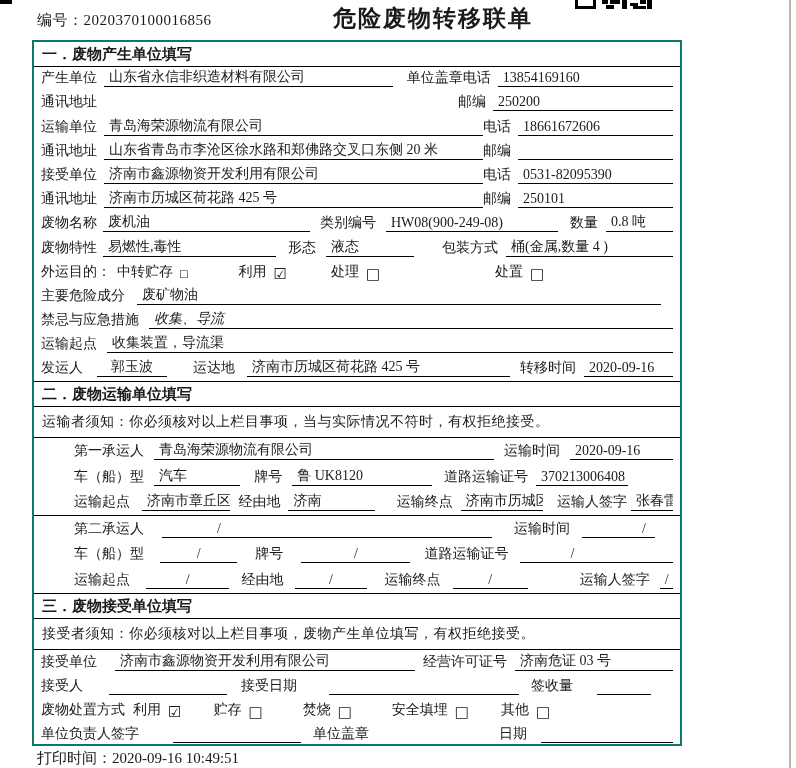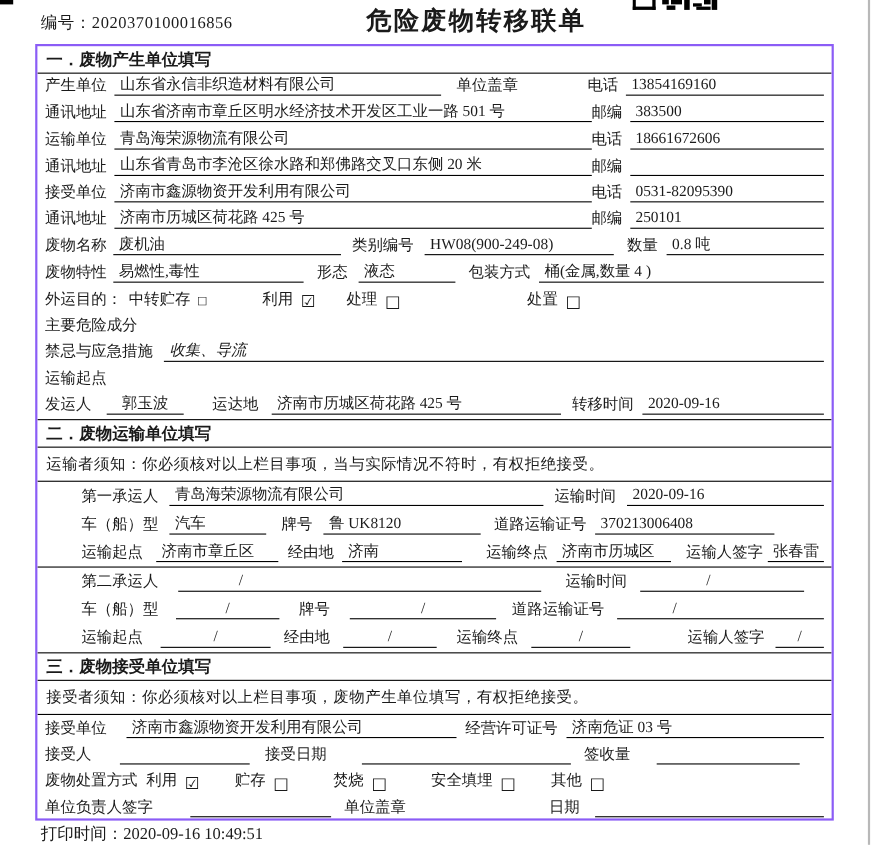--- a/index.html
+++ b/index.html
@@ -5,22 +5,22 @@
   * { margin:0; padding:0; box-sizing:border-box; }
   html,body { width:796px; height:768px; background:#ffffff; }
   body { font-family:"Liberation Serif","DejaVu Serif",serif; color:#1a1a1a; position:relative; overflow:hidden; }
 
   .doc-number { position:absolute; left:37px; top:11px; font-size:15px; letter-spacing:0.5px; }
   .doc-title  { position:absolute; left:333px; top:3px; font-size:23px; font-weight:bold; letter-spacing:2px; }
   .corner-mark { position:absolute; left:0; top:0; width:12px; height:4px; background:#000; }
   .qr-frag { position:absolute; left:575px; top:0; }
   .scan-edge { position:absolute; left:789px; top:0; width:2px; height:768px; background:#b8b8b8; }
 
-  .form-table { position:absolute; left:32px; top:40px; width:726px; height:706px;
-                border:2px solid #8b5cf6; background:#fff; overflow:hidden; }
+  .form-table { position:absolute; left:32px; top:40px; width:650px; height:706px;
+                border:2px solid #0f766e; background:#fff; overflow:hidden; }
 
   .sec-head { font-size:15px; font-weight:bold; padding-left:8px; border-bottom:1px solid #000;
               display:flex; align-items:center; height:25px; }
   .sec-head.mid { border-top:1px solid #000; height:26px; }
 
   .notice { font-size:14px; padding-left:8px; border-bottom:1px solid #000;
             display:flex; align-items:center; height:31px; letter-spacing:0.5px; }
 
   .row { display:flex; align-items:flex-end; padding:0 7px; }
   .row > * { margin-bottom:4px; white-space:nowrap; }
@@ -73,23 +73,22 @@
   <div class="row r1">
     <span class="lbl">产生单位</span>
     <span class="fill" style="width:297px;margin-left:7px;">山东省永信非织造材料有限公司</span>
     <span class="lbl" style="margin-left:14px;">单位盖章</span>
     <span class="lbl" style="margin-left:auto;margin-right:7px;">电话</span>
     <span class="fill" style="width:180px;">13854169160</span>
   </div>
 
   <div class="row r1">
     <span class="lbl">通讯地址</span>
-    <span class="fill" style="width:443px;margin-left:7px;">山东省济南市章丘区明水经济技术开发区工业一路 501 号</span>
     <span class="lbl" style="margin-left:auto;margin-right:7px;">邮编</span>
-    <span class="fill" style="width:180px;">383500</span>
+    <span class="fill" style="width:180px;">250200</span>
   </div>
 
   <div class="row r1">
     <span class="lbl">运输单位</span>
     <span class="fill" style="width:443px;margin-left:7px;">青岛海荣源物流有限公司</span>
     <span class="lbl" style="margin-left:auto;margin-right:7px;">电话</span>
     <span class="fill" style="width:180px;">18661672606</span>
   </div>
 
   <div class="row r1">
@@ -120,47 +119,49 @@
     <span class="fill" style="width:172px;margin-left:10px;">HW08(900-249-08)</span>
     <span class="lbl" style="margin-left:12px;">数量</span>
     <span class="fill grow" style="margin-left:8px;">0.8 吨</span>
   </div>
 
   <div class="row r1">
     <span class="lbl">废物特性</span>
     <span class="fill" style="width:173px;margin-left:6px;">易燃性,毒性</span>
     <span class="lbl" style="margin-left:12px;">形态</span>
     <span class="fill" style="width:88px;margin-left:10px;">液态</span>
-    <span class="lbl" style="margin-left:12px;">包装方式</span>
+    <span class="lbl" style="margin-left:28px;">包装方式</span>
     <span class="fill grow" style="margin-left:8px;">桶(金属,数量 4 )</span>
   </div>
 
   <div class="row r1">
     <span class="lbl">外运目的：</span>
     <span class="lbl" style="margin-left:6px;">中转贮存</span>
     <span class="cb sm">□</span>
     <span class="lbl" style="margin-left:50px;">利用</span>
     <span class="cb">☑</span>
-    <span class="lbl" style="margin-left:28px;">处理</span>
+    <span class="lbl" style="margin-left:44px;">处理</span>
     <span class="cb">□</span>
     <span class="lbl" style="margin-left:115px;">处置</span>
     <span class="cb">□</span>
   </div>
 
   <div class="row r1">
     <span class="lbl">主要危险成分</span>
+    <span class="fill grow" style="margin-left:12px;margin-right:12px;">废矿物油</span>
   </div>
 
   <div class="row r1">
     <span class="lbl">禁忌与应急措施</span>
     <span class="fill grow" style="margin-left:10px;font-style:italic;">收集、导流</span>
   </div>
 
   <div class="row r1">
     <span class="lbl">运输起点</span>
+    <span class="fill grow" style="margin-left:10px;">收集装置，导流渠</span>
   </div>
 
   <div class="row r1">
     <span class="lbl">发运人</span>
     <span class="fill ctr" style="width:70px;margin-left:14px;">郭玉波</span>
     <span class="lbl" style="margin-left:26px;">运达地</span>
     <span class="fill" style="width:263px;margin-left:12px;">济南市历城区荷花路 425 号</span>
     <span class="lbl" style="margin-left:10px;">转移时间</span>
     <span class="fill grow" style="margin-left:8px;">2020-09-16</span>
   </div>

